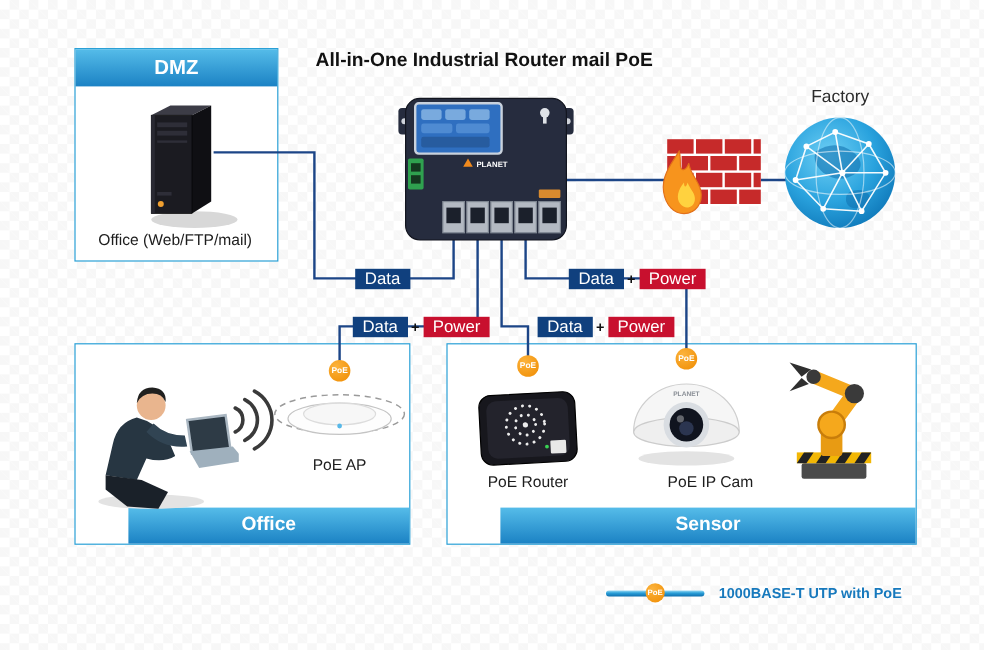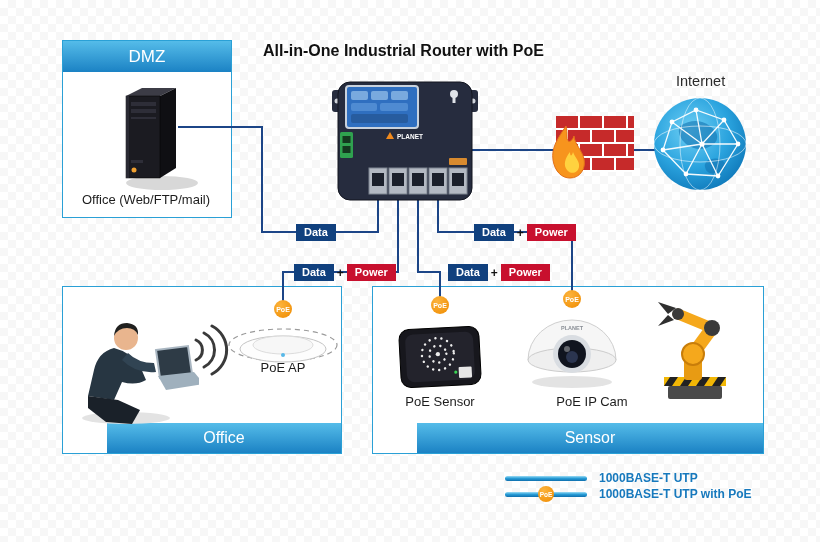--- a/index.html
+++ b/index.html
@@ -3,34 +3,34 @@
 <meta charset="utf-8">
 <style>
   html,body{margin:0;padding:0;}
   body{font-family:"Liberation Sans",sans-serif;background:#fff;}
   .canvas{position:relative;width:820px;height:542px;overflow:hidden;background-color:#fff;
     background-image:
       linear-gradient(45deg,#f7f7f7 25%,transparent 25%,transparent 75%,#f7f7f7 75%),
       linear-gradient(45deg,#f7f7f7 25%,transparent 25%,transparent 75%,#f7f7f7 75%);
     background-size:16px 16px;background-position:0 0,8px 8px;}
   .zone{position:absolute;background:#fff;border:1px solid #2aa0d6;z-index:0;}
-  .zone-bar{position:absolute;left:0;right:0;color:#fff;font-weight:normal;text-align:center;
+  .zone-bar{position:absolute;left:0;right:0;color:#fff;font-weight:bold;text-align:center;
     background:linear-gradient(180deg,#55bce9 0%,#1b82c4 100%);}
   .zone-bar.top{top:0;height:31px;line-height:31px;font-size:17px;}
   .zone-bar.bottom{bottom:0;height:30px;line-height:30px;font-size:16px;margin-left:44px;}
   .dmz{left:62px;top:40px;width:168px;height:176px;}
   .office{left:62px;top:286px;width:278px;height:166px;}
   .factory{left:372px;top:286px;width:390px;height:166px;}
   svg.lines{position:absolute;left:0;top:0;z-index:1;pointer-events:none;}
   .art{position:absolute;z-index:2;}
   .lbl{position:absolute;z-index:2;color:#1d1d1d;font-size:13px;text-align:center;}
   .title{position:absolute;left:263px;top:42px;width:330px;font-size:16px;font-weight:bold;color:#111;z-index:2;}
   .internet-label{position:absolute;left:676px;top:73px;font-size:14.5px;color:#2b2b2b;z-index:2;}
   .badge-group{position:absolute;display:flex;align-items:center;gap:3px;z-index:3;}
-  .pill{display:inline-block;padding:2px 8px;font-size:11px;line-height:13px;font-weight:bold;color:#fff;}
+  .pill{display:inline-block;padding:2px 8px;font-size:14px;line-height:13px;font-weight:normal;color:#fff;}
   .pill.data{background:#10407e;}
   .pill.power{background:#c8102e;}
   .plus{font-size:12px;font-weight:bold;color:#111;}
   .poe-dot{position:absolute;width:18px;height:18px;border-radius:50%;
     background:radial-gradient(circle at 35% 30%,#fcb33c,#ef8b00);
     color:#fff;font-size:7px;font-weight:bold;display:flex;align-items:center;justify-content:center;z-index:3;}
   .legend-row{position:absolute;display:flex;align-items:center;height:16px;z-index:2;}
   .legend-line{position:relative;width:82px;height:5px;border-radius:3px;
     background:linear-gradient(180deg,#9ddcf5,#2a9fd8 45%,#0e6fae);}
   .legend-line .poe-dot{position:absolute;left:33px;top:-5.5px;width:16px;height:16px;font-size:6.5px;}
@@ -54,22 +54,22 @@
   <svg class="lines" width="820" height="542">
     <g fill="none" stroke="#1c4587" stroke-width="2">
       <path d="M178,127 H262 V232 H378 V196"></path>
       <path d="M470,150 H656"></path>
       <path d="M398,196 V272 H283 V303"></path>
       <path d="M418,196 V272 H440 V300"></path>
       <path d="M438,196 V232 H572 V295"></path>
     </g>
   </svg>
 
-  <div class="title">All-in-One Industrial Router with PoE</div>
-  <div class="internet-label">Internet</div>
+  <div class="title">All-in-One Industrial Router mail PoE</div>
+  <div class="internet-label">Factory</div>
 
   <svg class="art" style="left:92px;top:84px" width="120" height="108" viewBox="0 0 120 108">
     <ellipse cx="70" cy="99" rx="36" ry="7" fill="#d8d8d8"></ellipse>
     <polygon points="34,12 50,4 84,4 68,12" fill="#3c3c46"></polygon>
     <polygon points="68,12 84,4 84,84 68,94" fill="#0f0f13"></polygon>
     <rect x="34" y="12" width="34" height="82" fill="#1b1b21" stroke="#000" stroke-width="0.5"></rect>
     <rect x="34" y="12" width="3" height="82" fill="#2a2a33"></rect>
     <rect x="39" y="18" width="25" height="4" fill="#2e2e38"></rect>
     <rect x="39" y="25" width="25" height="4" fill="#2e2e38"></rect>
     <rect x="39" y="33" width="25" height="2" fill="#2e2e38"></rect>
@@ -209,34 +209,34 @@
       <path d="M26,2 a27,27 0 0 1 0,48"></path>
     </g>
   </svg>
 
   <svg class="art" style="left:226px;top:314px" width="114" height="60" viewBox="0 0 114 60">
     <ellipse cx="57" cy="31" rx="54" ry="16" fill="none" stroke="#9a9a9a" stroke-width="1.2" stroke-dasharray="5,4"></ellipse>
     <ellipse cx="57" cy="35" rx="43" ry="13" fill="#fdfdfd" stroke="#c4c4c4"></ellipse>
     <ellipse cx="57" cy="31" rx="30" ry="9" fill="#f7f7f7" stroke="#dcdcdc"></ellipse>
     <circle cx="57" cy="41" r="2" fill="#57b8e8"></circle>
   </svg>
-  <div class="lbl" style="left:238px;top:360px;width:90px">PoE AP</div>
+  <div class="lbl" style="left:238px;top:380px;width:90px">PoE AP</div>
 
   <svg class="art" style="left:392px;top:324px" width="96" height="70" viewBox="0 0 96 70">
     <g transform="rotate(-3 48 33)">
       <rect x="8" y="4" width="80" height="58" rx="10" fill="#17171d" stroke="#000"></rect>
       <rect x="14" y="9" width="68" height="48" rx="8" fill="#23232c"></rect>
       <circle cx="46" cy="30" r="16" fill="none" stroke="#ececec" stroke-width="2.4" stroke-dasharray="0.1,6" stroke-linecap="round"></circle>
       <circle cx="46" cy="30" r="8.5" fill="none" stroke="#ececec" stroke-width="2.4" stroke-dasharray="0.1,6" stroke-linecap="round"></circle>
       <circle cx="46" cy="30" r="2.2" fill="#ececec"></circle>
       <rect x="66" y="44" width="13" height="11" rx="1" fill="#e8e8e8"></rect>
       <circle cx="63" cy="49" r="1.6" fill="#39d353"></circle>
     </g>
   </svg>
-  <div class="lbl" style="left:395px;top:394px;width:90px">PoE Sensor</div>
+  <div class="lbl" style="left:395px;top:394px;width:90px">PoE Router</div>
 
   <svg class="art" style="left:522px;top:314px" width="100" height="80" viewBox="0 0 100 80">
     <ellipse cx="50" cy="68" rx="40" ry="6" fill="#e3e3e3"></ellipse>
     <path d="M6,46 a44,40 0 0 1 88,0 Z" fill="#f6f6f6" stroke="#cfcfcf"></path>
     <ellipse cx="50" cy="46" rx="44" ry="12" fill="#efefef" stroke="#cccccc"></ellipse>
     <circle cx="50" cy="40" r="19" fill="#d9dde2"></circle>
     <circle cx="50" cy="40" r="14" fill="#10141f"></circle>
     <circle cx="50" cy="43" r="6" fill="#2b3550"></circle>
     <circle cx="45" cy="35" r="3" fill="#ffffff" opacity="0.35"></circle>
     <text x="50" y="16" font-size="5.5" font-weight="bold" fill="#8a8f96" text-anchor="middle">PLANET</text>
@@ -255,24 +255,20 @@
     <rect x="50" y="56" width="18" height="26" rx="3" fill="#e89b13"></rect>
     <line x1="59" y1="56" x2="78" y2="30" stroke="#f5a81c" stroke-width="13" stroke-linecap="round"></line>
     <circle cx="59" cy="56" r="11" fill="#f5a81c" stroke="#c87d0a" stroke-width="2"></circle>
     <line x1="78" y1="30" x2="44" y2="16" stroke="#f5a81c" stroke-width="11" stroke-linecap="round"></line>
     <circle cx="78" cy="30" r="8" fill="#3a3a3a"></circle>
     <circle cx="44" cy="16" r="6" fill="#3a3a3a"></circle>
     <polygon points="42,10 24,4 34,16" fill="#2f2f2f"></polygon>
     <polygon points="40,22 24,28 34,17" fill="#2f2f2f"></polygon>
   </svg>
 
-  <div class="legend-row" style="left:505px;top:470px">
-    <div class="legend-line"></div>
-    <div class="legend-label">1000BASE-T UTP</div>
-  </div>
   <div class="legend-row" style="left:505px;top:486px">
     <div class="legend-line">
       <div class="poe-dot">PoE</div>
     </div>
     <div class="legend-label">1000BASE-T UTP with PoE</div>
   </div>
 
 </div>
 
 </body></html>

